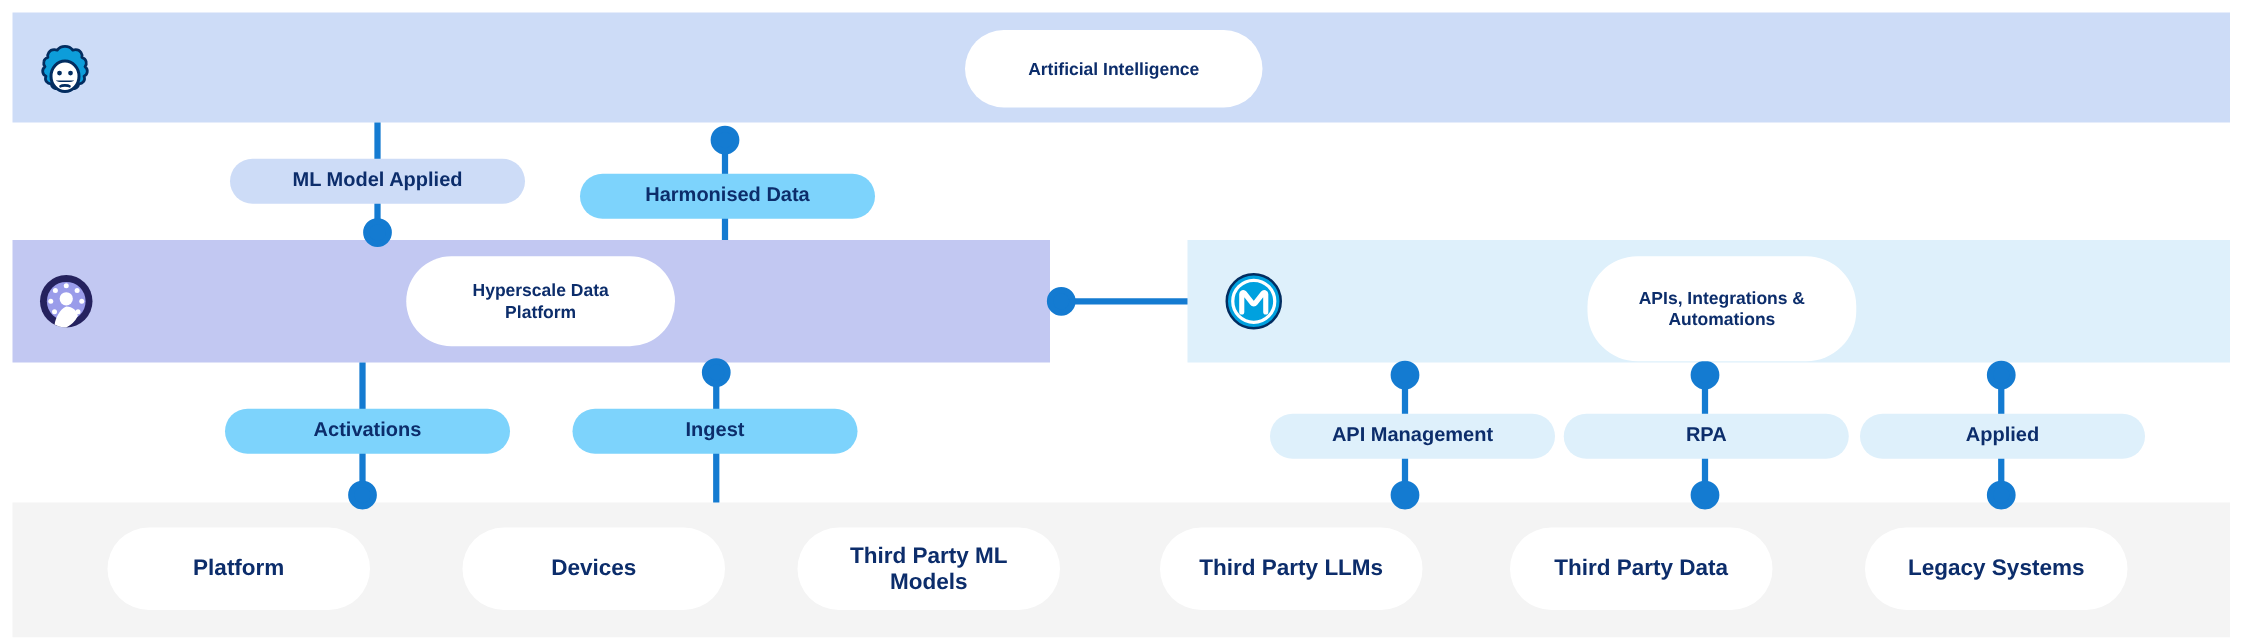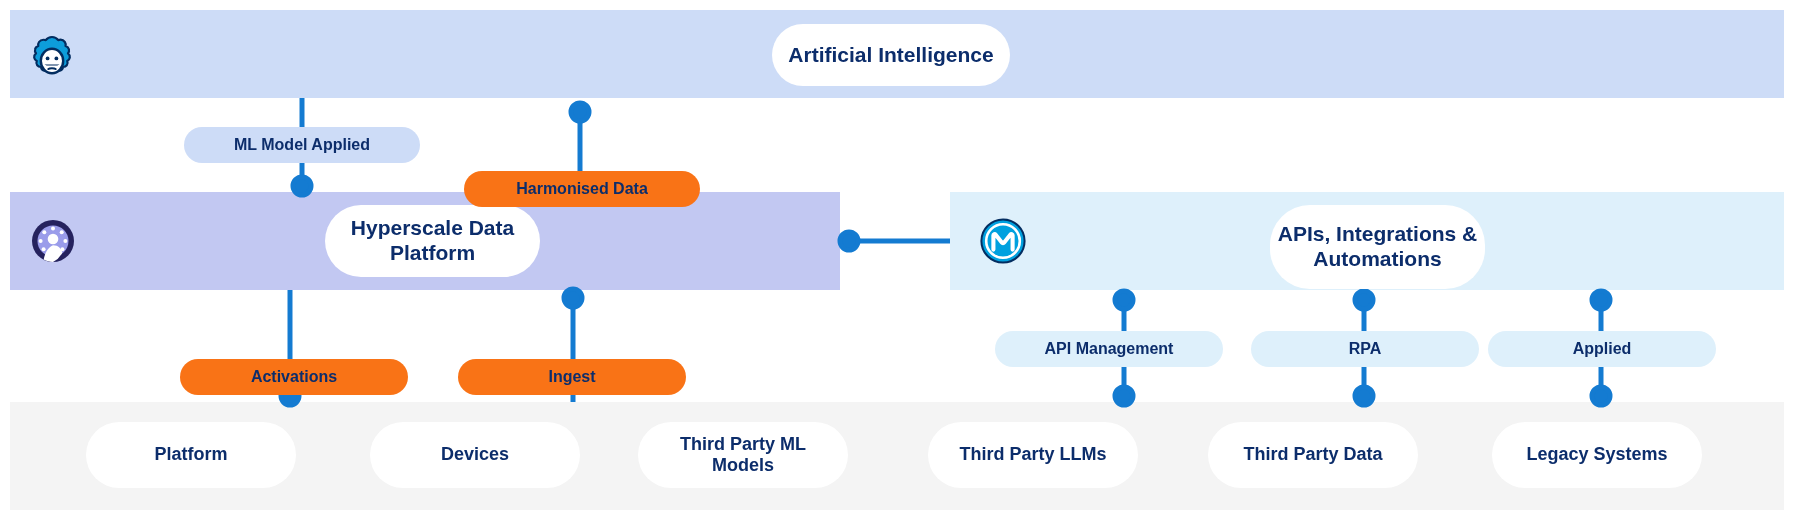--- a/index.html
+++ b/index.html
@@ -32,44 +32,44 @@
     display: flex; align-items: center; justify-content: center;
     text-align: center;
     border-radius: 999px;
     color: #0c2d6b;
     font-weight: bold;
     line-height: 1.18;
     white-space: pre-line;
   }
   .pill.hero {
     background: #ffffff;
-    font-size: 21px;
+    font-size: 14px;
     border-radius: 40px;
   }
   .pill.lane { font-size: 16px; height: 36px; }
   .pill.lane.blue-lt  { background: #cddcf7; }
-  .pill.lane.purple   { background: #f97316; margin-top: 32px; }
+  .pill.lane.purple   { background: #7dd3fc; }
   .pill.lane.cyan-lt  { background: #def0fb; }
   .pill.card {
     background: #ffffff;
     font-size: 18px;
     border-radius: 36px;
   }
 
   
   #pill-ai        { left: 772px;  top: 24px;  width: 238px; height: 62px; }
   #pill-hyper     { left: 325px;  top: 205px; width: 215px; height: 72px; }
   #pill-apis      { left: 1270px; top: 205px; width: 215px; height: 84px; }
 
   
   #pill-ml        { left: 184px;  top: 127px; width: 236px; }
   #pill-harm      { left: 464px;  top: 139px; width: 236px; }
   #pill-activ     { left: 180px;  top: 327px; width: 228px; }
   #pill-ingest    { left: 458px;  top: 327px; width: 228px; }
-  #pill-apimgmt   { left: 995px; top: 331px; width: 228px; }
+  #pill-apimgmt   { left: 1016px; top: 331px; width: 228px; }
   #pill-rpa       { left: 1251px; top: 331px; width: 228px; }
   #pill-composer  { left: 1488px; top: 331px; width: 228px; }
 
   
   #card-systems   { left: 86px;   top: 422px; width: 210px; height: 66px; }
   #card-devices   { left: 370px;  top: 422px; width: 210px; height: 66px; }
   #card-tpml      { left: 638px;  top: 422px; width: 210px; height: 66px; }
   #card-tpllm     { left: 928px;  top: 422px; width: 210px; height: 66px; }
   #card-tpdata    { left: 1208px; top: 422px; width: 210px; height: 66px; text-align: right; }
   #card-legacy    { left: 1492px; top: 422px; width: 210px; height: 66px; }

